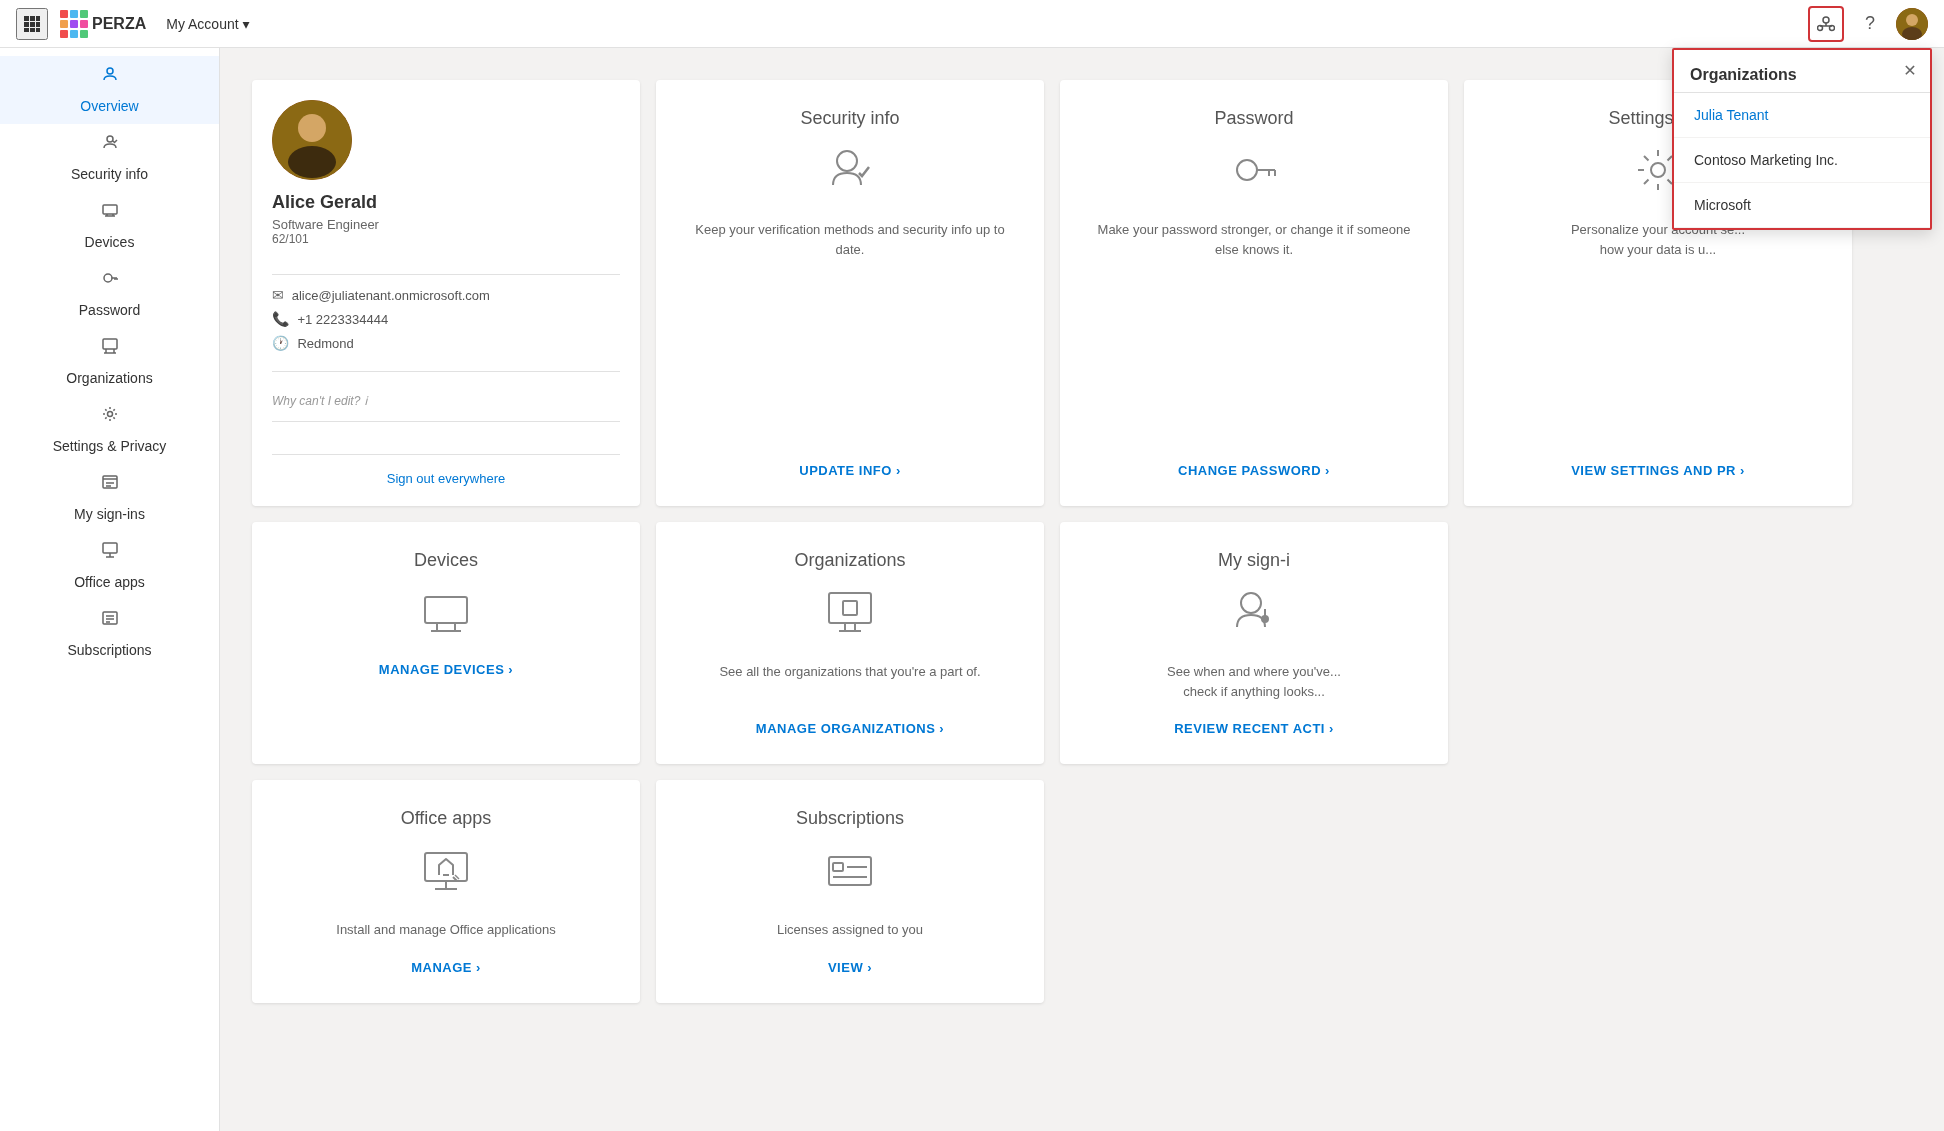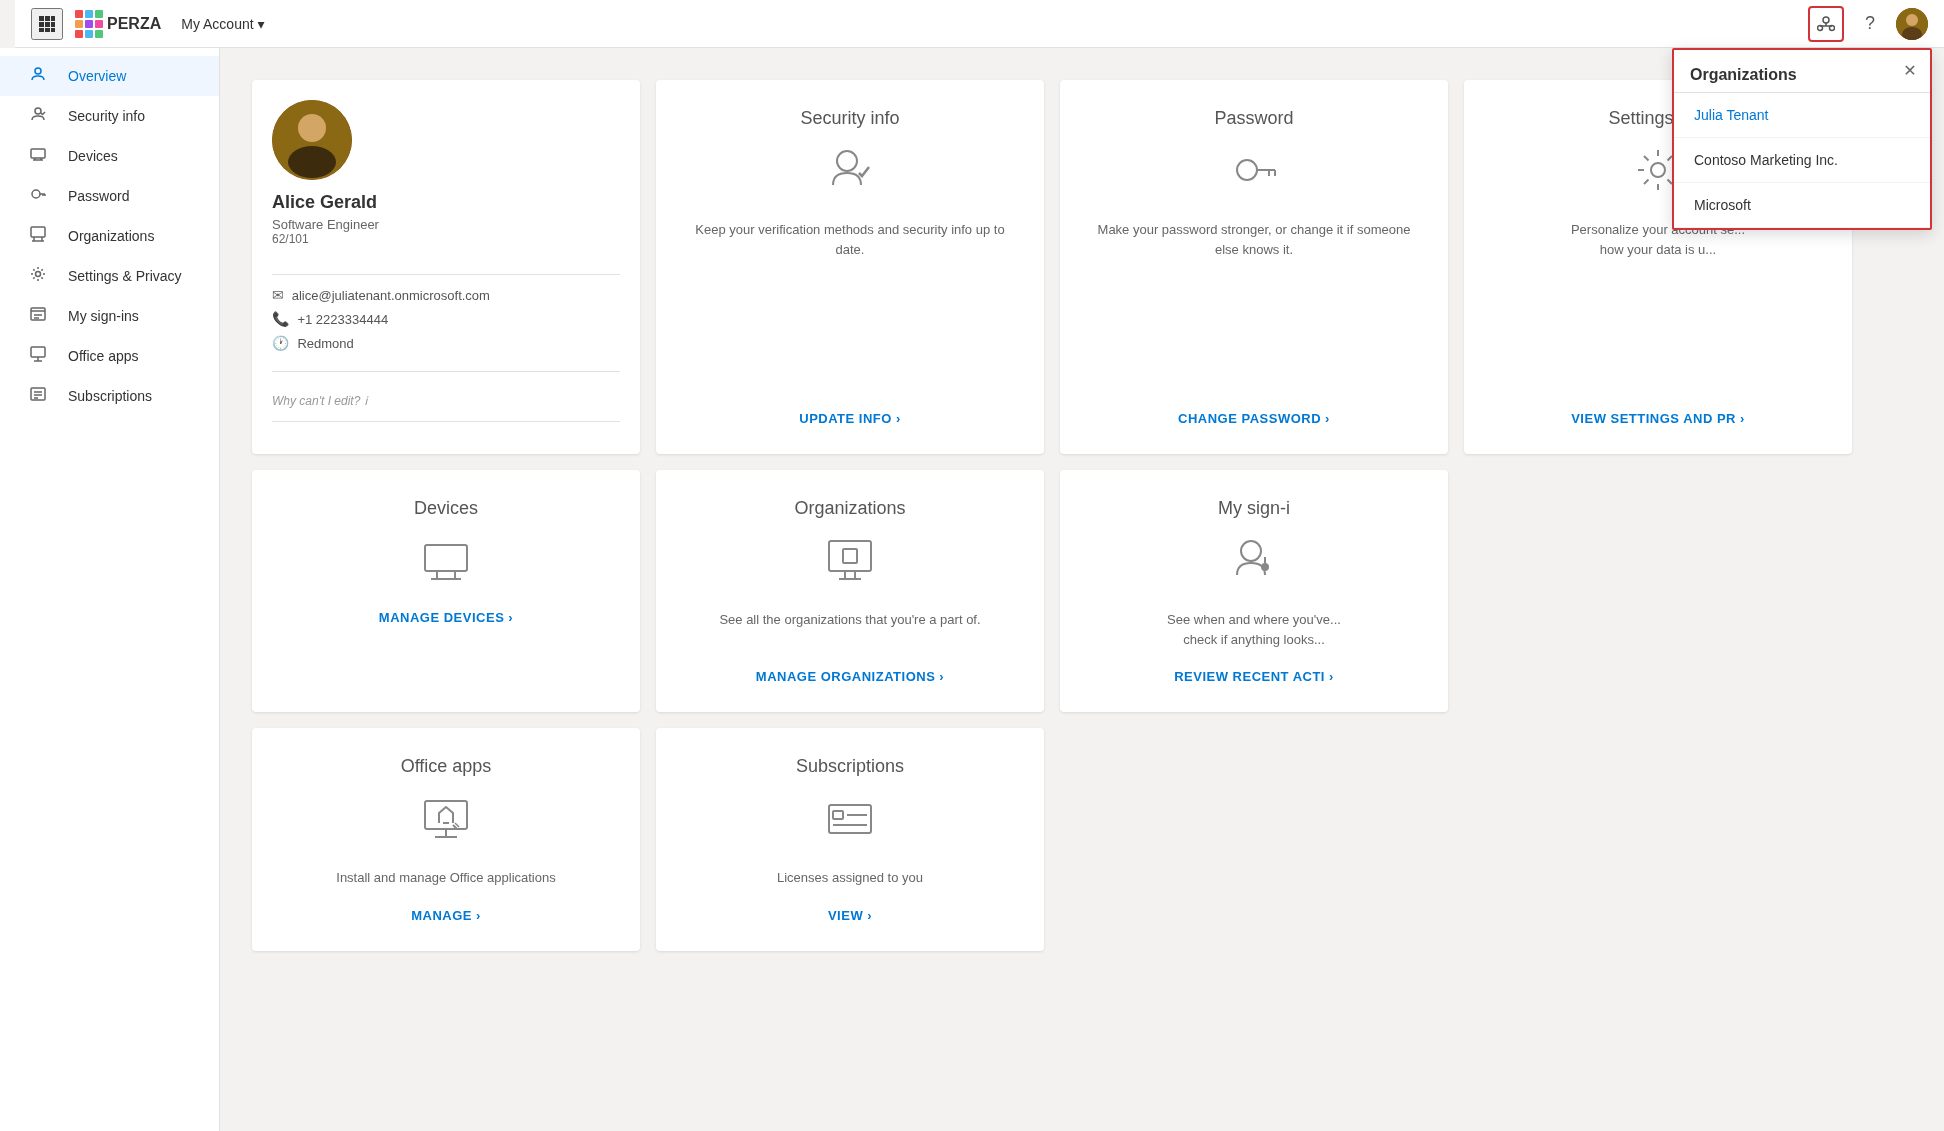--- a/index.html
+++ b/index.html
@@ -7,21 +7,21 @@
 
     
     .top-nav {
       height: 48px;
       background: #fff;
       border-bottom: 1px solid #e1e1e1;
       display: flex;
       align-items: center;
       padding: 0 16px;
       position: fixed;
-      top: 0; left: 15px; right: 0;
+      top: 0; left: 0; right: 0;
       z-index: 100;
     }
     .top-nav-left { display: flex; align-items: center; gap: 12px; }
     .app-grid-icon { width: 32px; height: 32px; display: flex; align-items: center; justify-content: center; cursor: pointer; }
     .perza-logo { display: flex; align-items: center; gap: 4px; }
     .perza-dots { display: grid; grid-template-columns: repeat(3,8px); gap: 2px; }
     .perza-dot { width: 8px; height: 8px; border-radius: 1px; }
     .perza-logo-text { font-size: 16px; font-weight: 600; color: #333; }
     .my-account-btn { display: flex; gap: 4px; font-size: 14px; color: #333; cursor: pointer; margin-left: 8px; }
     .top-nav-right { margin-left: auto; display: flex; align-items: center; gap: 8px; }
@@ -37,26 +37,27 @@
     .sidebar {
       position: fixed;
       top: 48px; left: 0; bottom: 0;
       width: 220px;
       background: #fff;
       border-right: 1px solid #e1e1e1;
       padding-top: 8px;
       z-index: 50;
     }
     .sidebar-item {
-      display: flex; align-items: center; gap: 20px;
+      display: flex; align-items: center; gap: 12px;
       padding: 10px 28px;
       cursor: pointer;
       font-size: 14px;
       color: #333;
       border-radius: 0;
+      flex-direction: column;
     }
     .sidebar-item.active { background: #f0f6ff; color: #0078d4; }
     .sidebar-item.active .sidebar-icon { color: #0078d4; }
     .sidebar-icon { font-size: 16px; color: #666; width: 20px; text-align: center; }
 
     
     .main-content {
       margin-top: 48px;
       margin-left: 220px;
       padding: 32px 32px;
@@ -350,20 +351,21 @@
       <div class="profile-info-item">
         <span class="profile-info-icon">🕐</span>
         <span>Redmond</span>
       </div>
       <div class="profile-divider"></div>
       <div class="edit-why">
         <span>Why can't I edit?</span>
         <span>ℹ</span>
       </div>
       <div class="profile-divider"></div>
+      <div class="sign-out-link">Sign out everywhere</div>
     </div>
 
     <div class="feature-card">
       <div class="card-title">Security info</div>
       <div class="card-icon">
         <svg width="50" height="50" viewBox="0 0 50 50" fill="none" stroke="#888" stroke-width="2">
           <circle cx="22" cy="16" r="10"></circle>
           <path d="M8 40 Q8 28 22 28 Q36 28 36 40"></path>
           <path d="M34 28 L37 31 L44 22" stroke="#888" stroke-width="2.5"></path>
         </svg>

